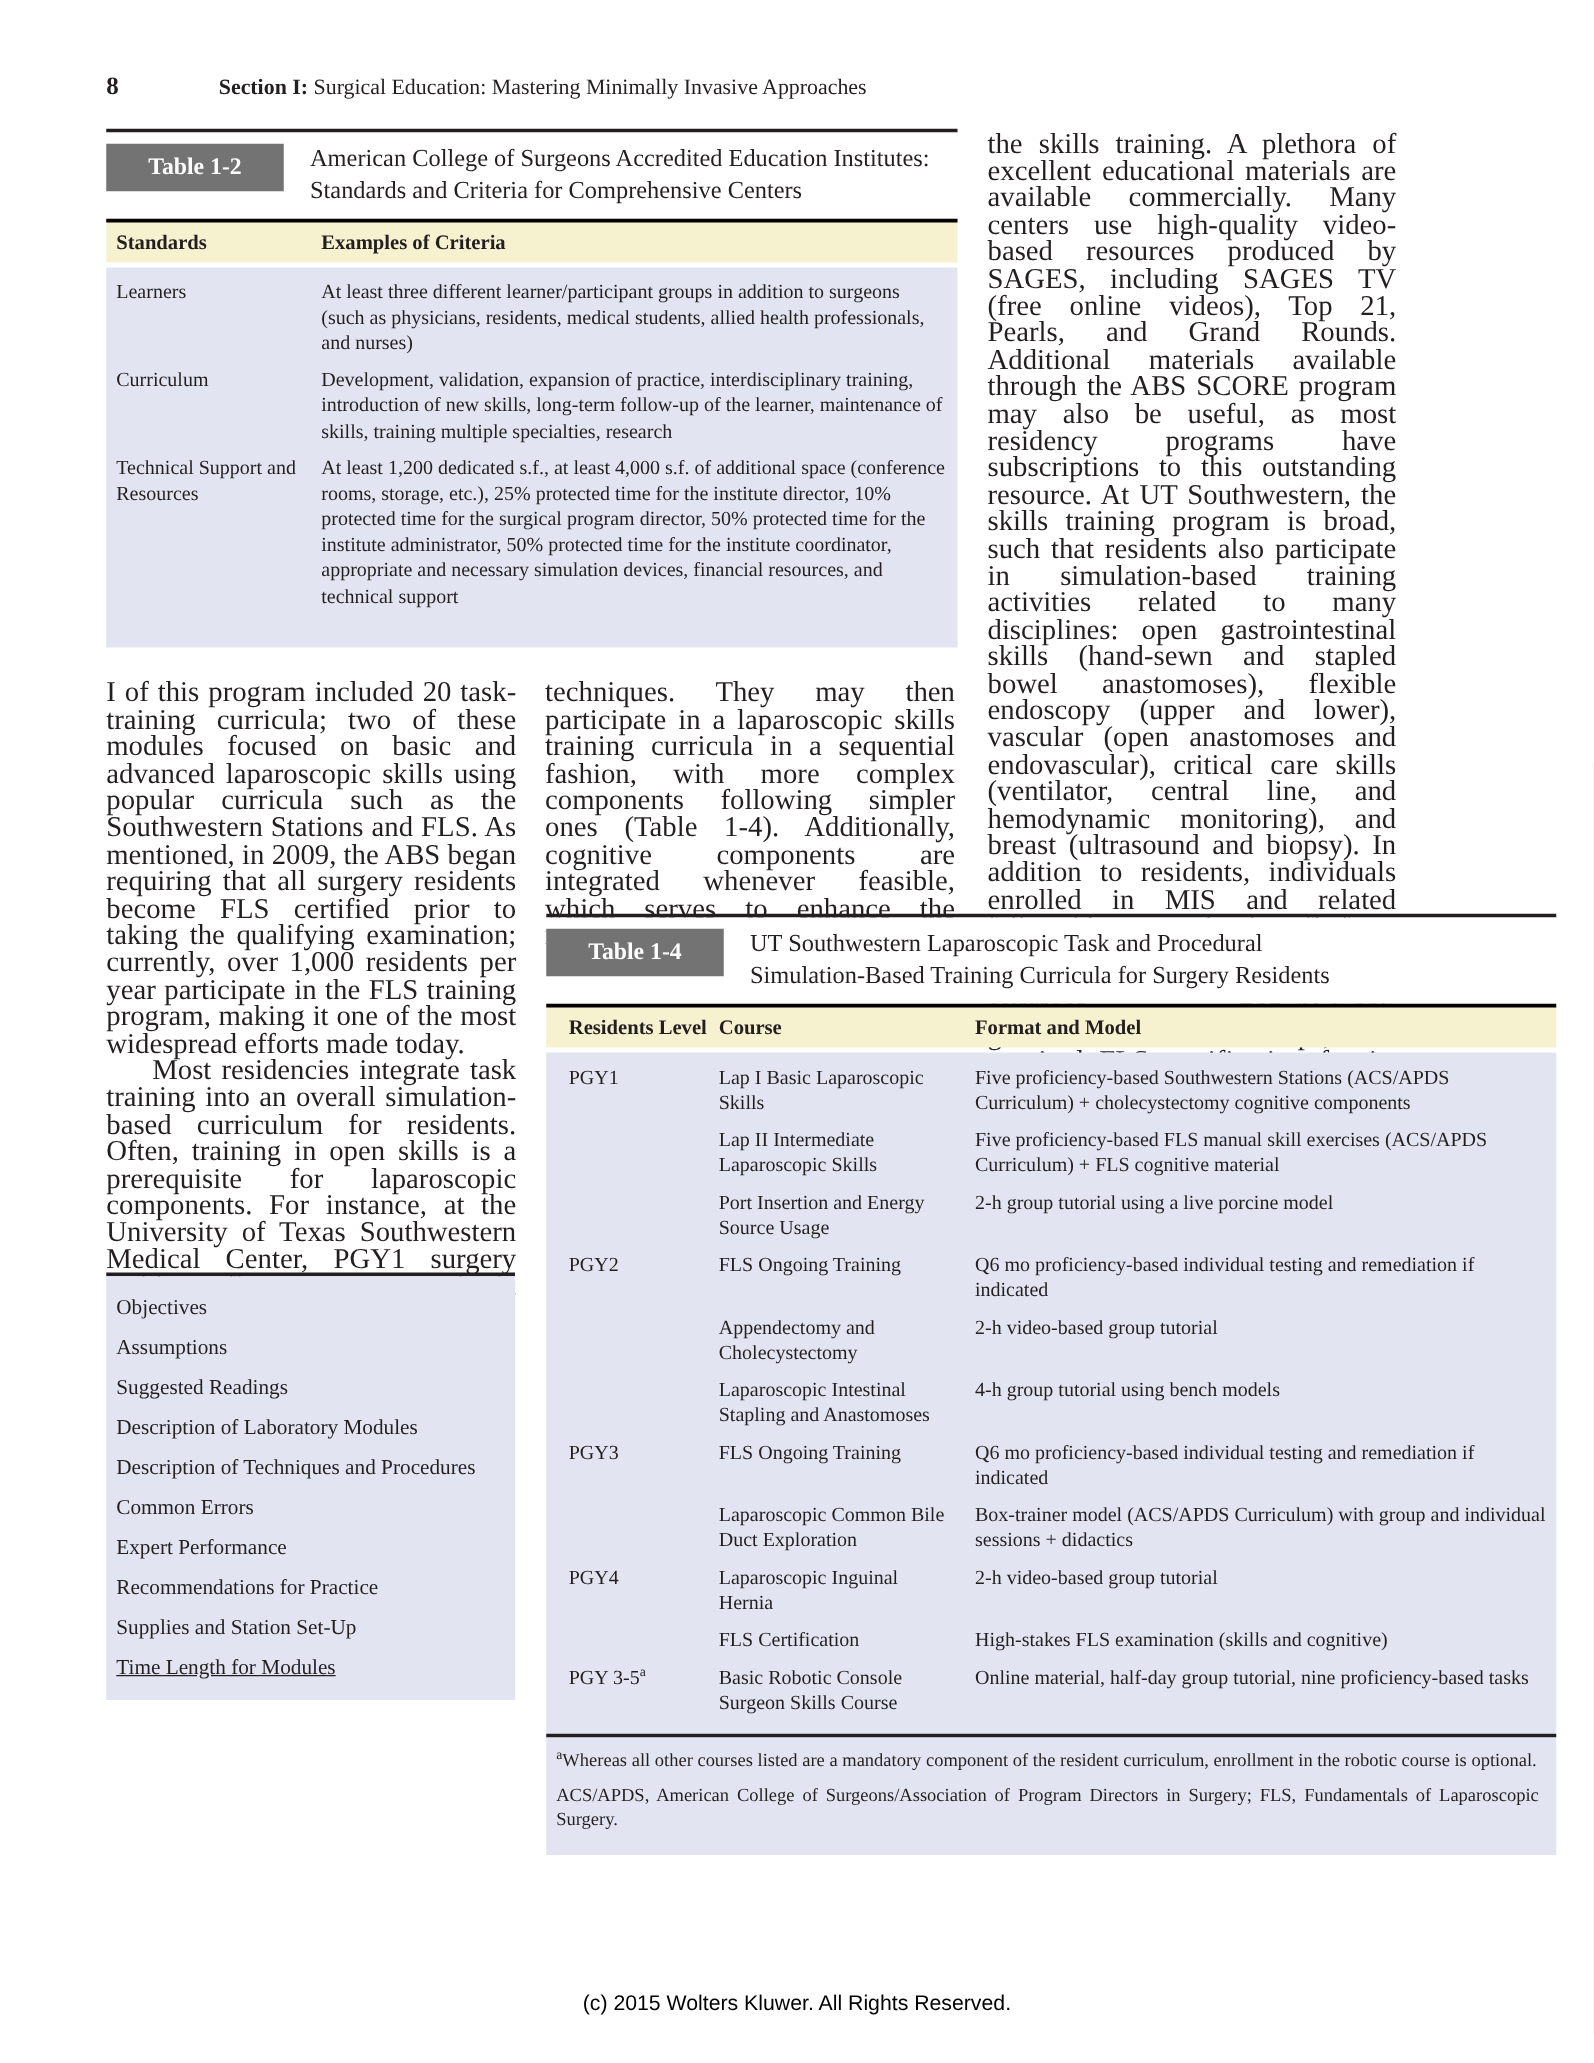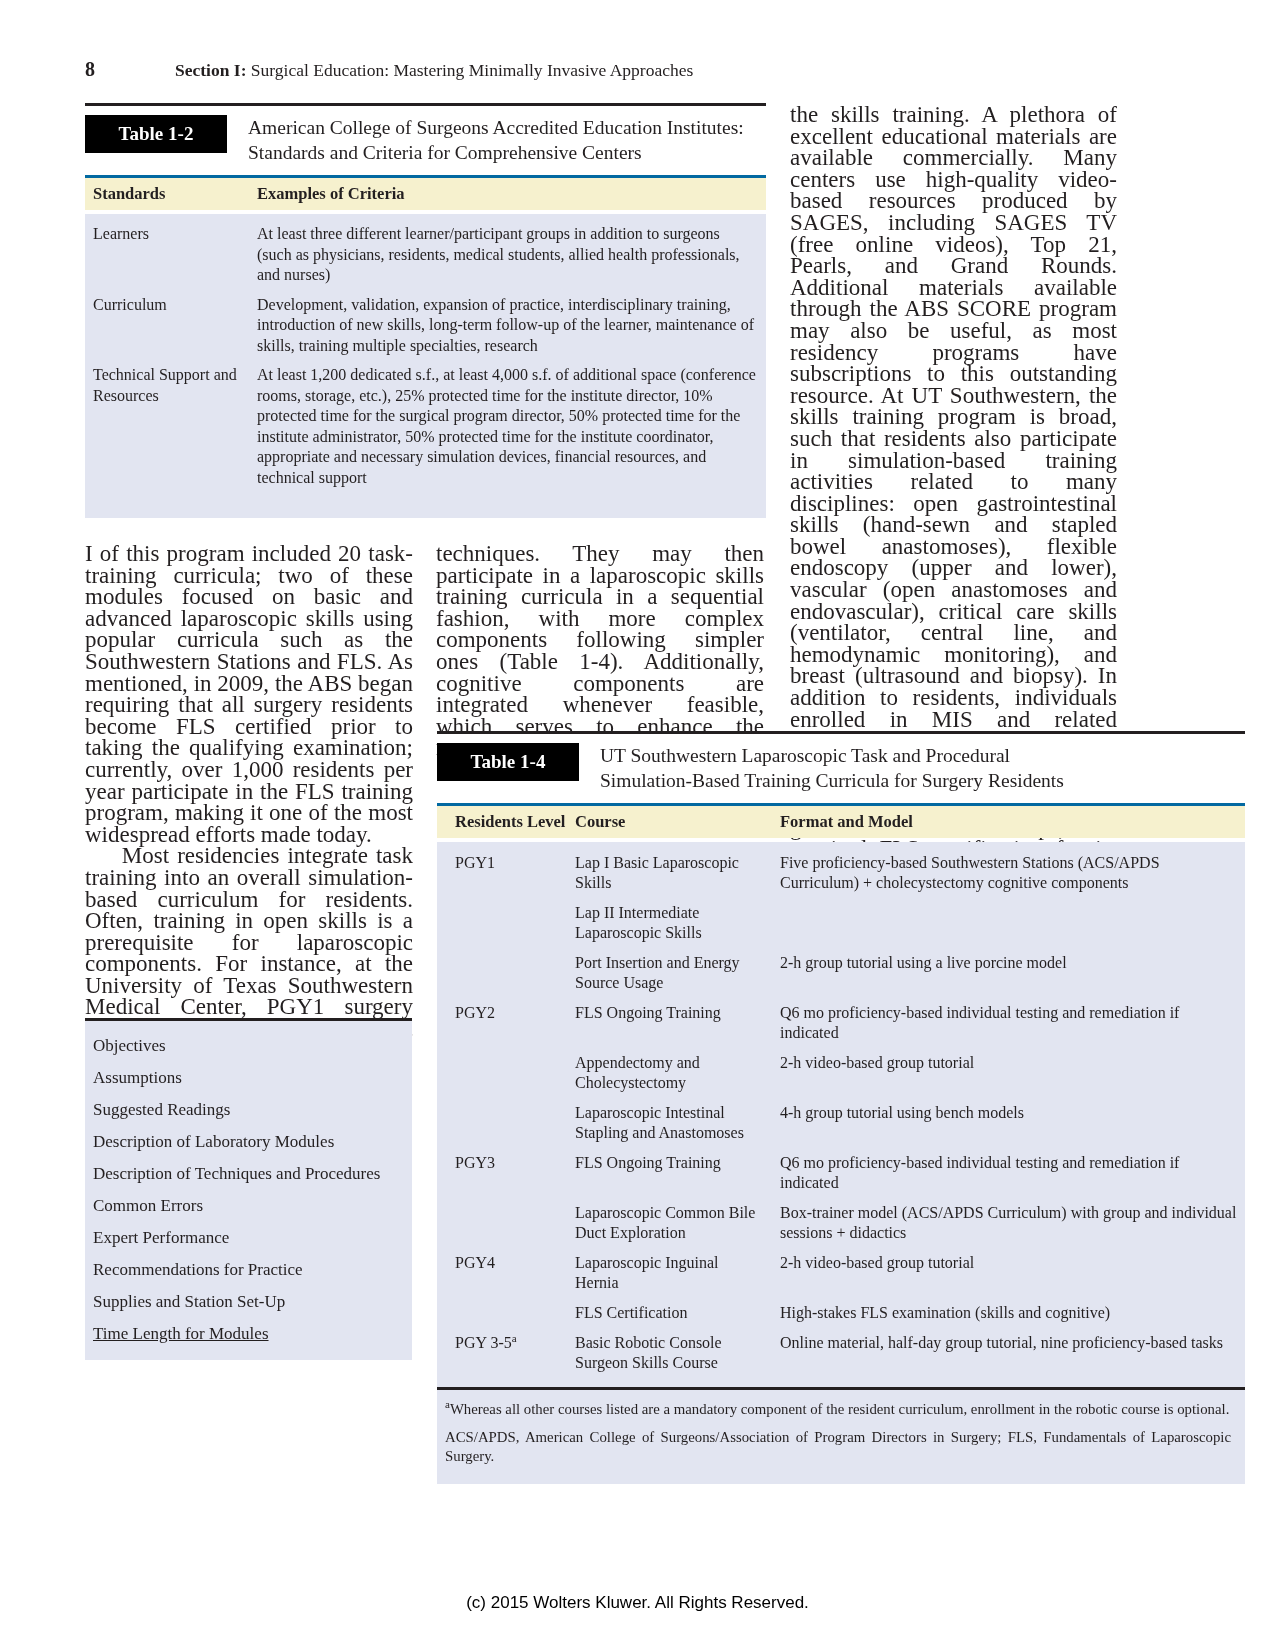--- a/index.html
+++ b/index.html
@@ -13,26 +13,26 @@
 
   
   .pg-header { left:85px; top:58px; width:1030px; display:flex; align-items:baseline; font-size:17.5px; }
   .pg-num { font-weight:bold; font-size:20px; margin-right:80px; }
   .section-bold { font-weight:bold; }
 
   
   .rule { height:3px; background:#231f20; }
   .tbl-head { display:flex; align-items:flex-start; padding:9px 0 10px 0; background:#ffffff; }
   .tbl-label {
-    flex:0 0 auto; width:142px; background:#000000; color:#ffffff;
+    flex:0 0 auto; width:142px; background:#737373; color:#ffffff;
     font-weight:bold; font-size:19px; text-align:center; padding:8px 0;
   }
   .tbl-title { font-size:19.5px; line-height:25px; margin-left:21px; }
   .col-head {
-    background:#f6f1ce; border-top:3px solid #0369a1;
+    background:#f6f1ce; border-top:3px solid #000000;
     font-weight:bold; font-size:16.5px; margin-bottom:4px;
   }
   .tbl-body { background:#e2e5f1; }
 
   
   .t12 { left:85px; top:103px; width:681px; }
   .t12 .col-head { display:grid; grid-template-columns:164px 1fr; padding:6px 8px; }
   .t12 .tbl-body { padding:10px 8px 14px 8px; font-size:16px; line-height:20.5px; }
   .t12 .row { display:grid; grid-template-columns:164px 1fr; margin-bottom:9px; }
   .t12 .row:last-child { margin-bottom:16px; }
@@ -151,20 +151,21 @@
     </div>
     <div class="tbl-body">
       <div class="row">
         <div><span>PGY1</span><sup></sup></div>
         <div class="course">Lap I Basic Laparoscopic Skills</div>
         <div>Five proficiency-based Southwestern Stations (ACS/APDS Curriculum) + cholecystectomy cognitive components</div>
       </div>
       <div class="row">
         <div><span></span><sup></sup></div>
         <div class="course">Lap II Intermediate Laparoscopic Skills</div>
+        <div>Five proficiency-based FLS manual skill exercises (ACS/APDS Curriculum) + FLS cognitive material</div>
       </div>
       <div class="row">
         <div><span></span><sup></sup></div>
         <div class="course">Port Insertion and Energy Source Usage</div>
         <div>2-h group tutorial using a live porcine model</div>
       </div>
       <div class="row">
         <div><span>PGY2</span><sup></sup></div>
         <div class="course">FLS Ongoing Training</div>
         <div>Q6 mo proficiency-based individual testing and remediation if indicated</div>

